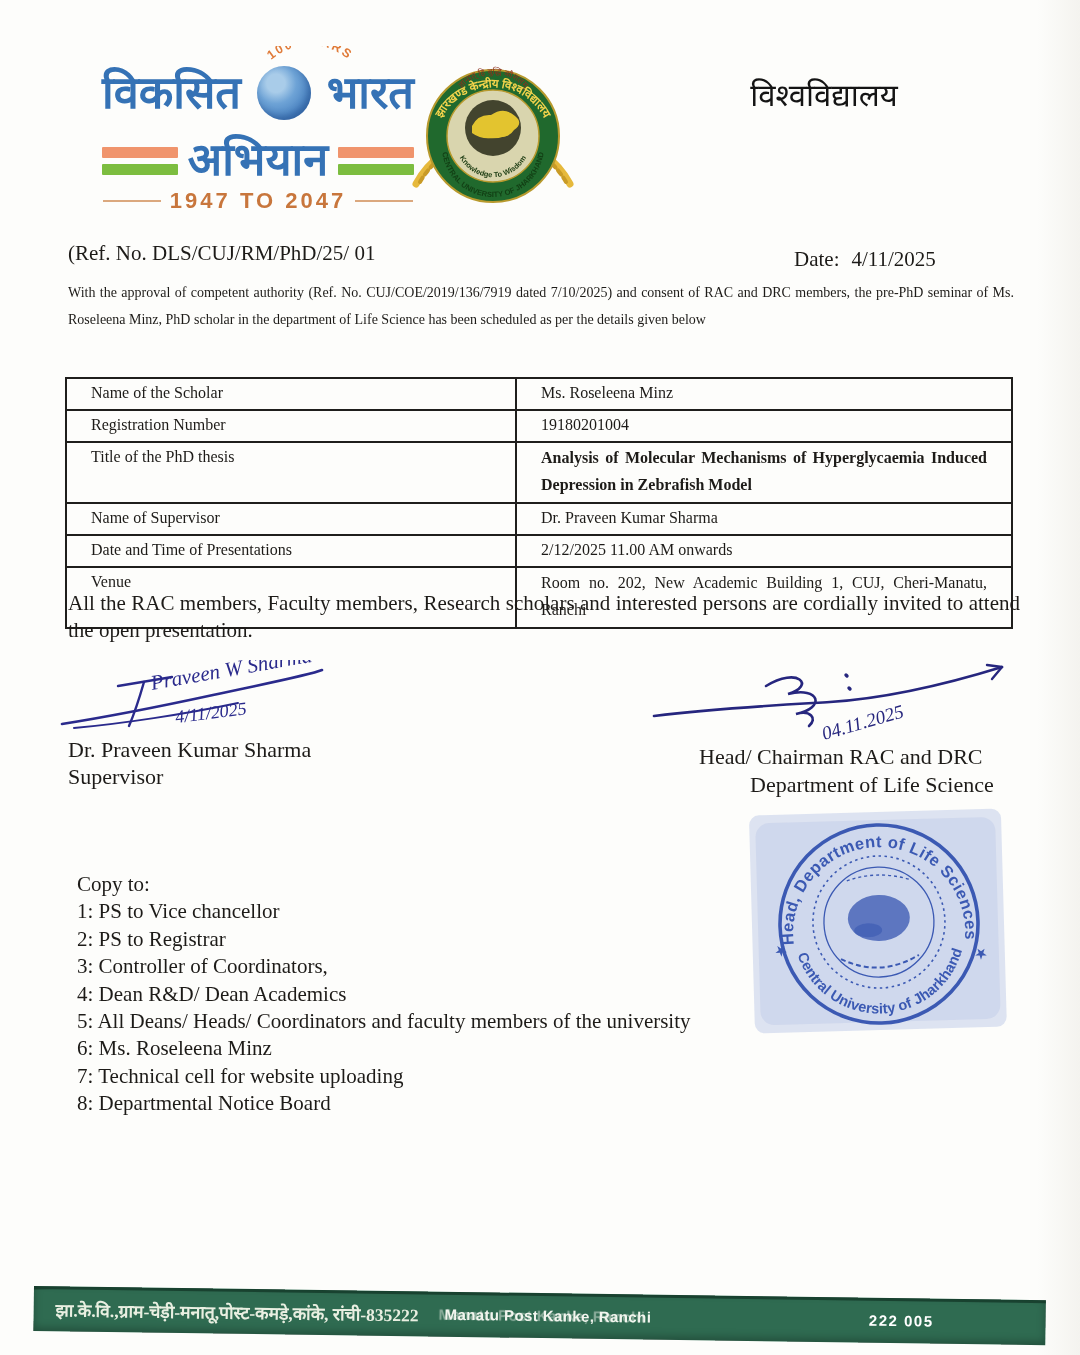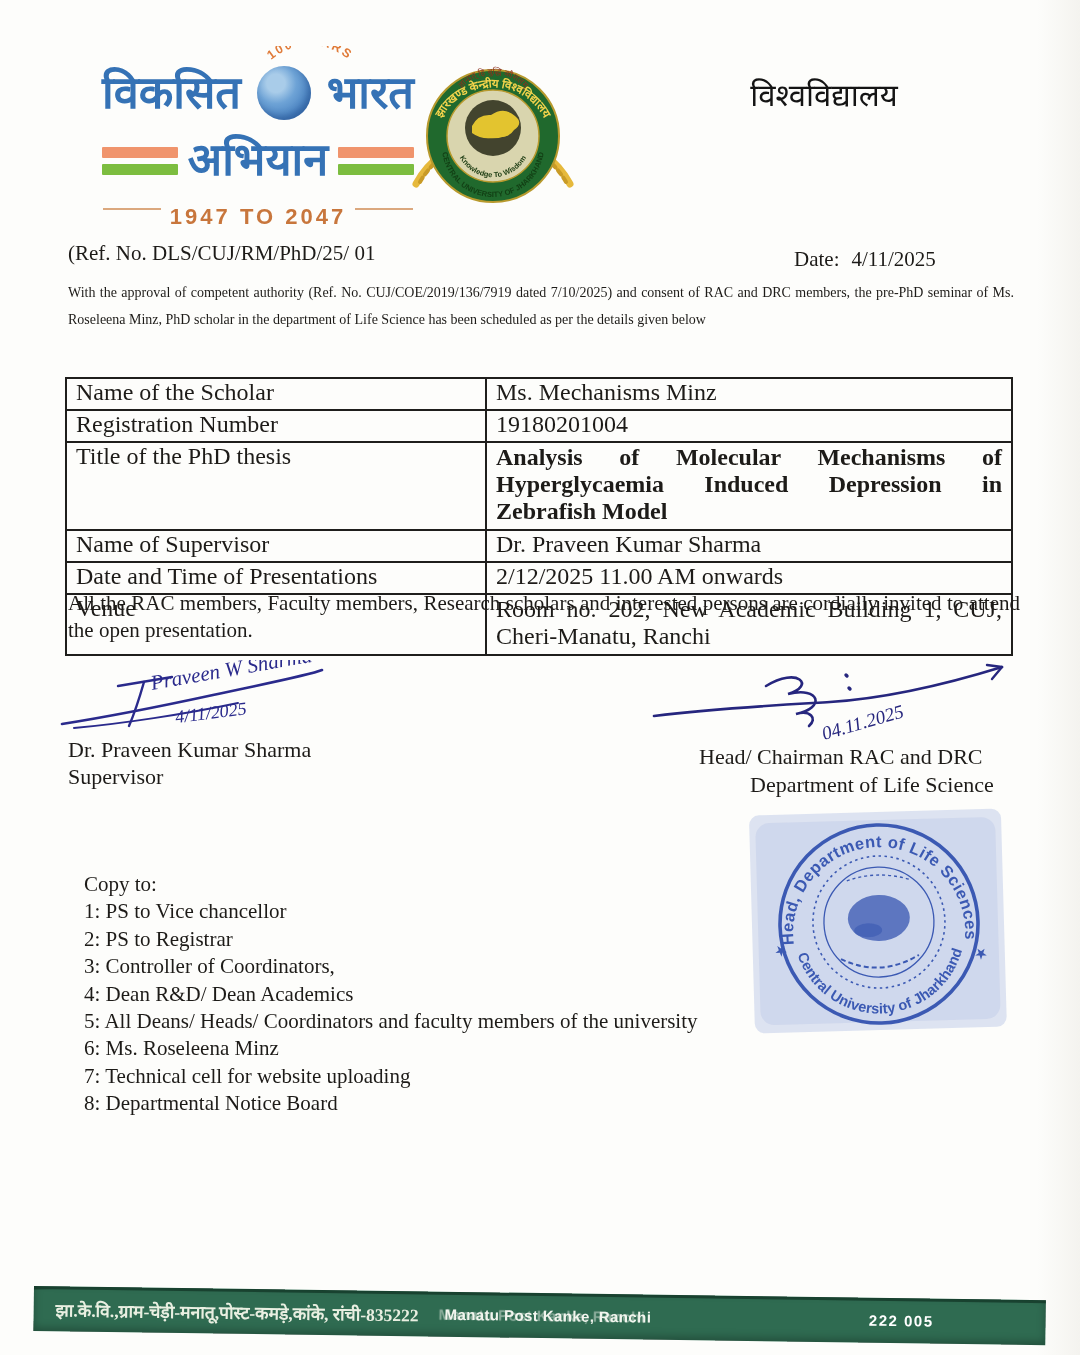--- a/index.html
+++ b/index.html
@@ -17,51 +17,51 @@
   .globe{width:54px;height:54px;border-radius:50%;
      background:radial-gradient(circle at 35% 32%, #a9cce9 0 18%, #6ea3d6 40%, #4a83c2 70%, #3a6fb0 100%);
      box-shadow:inset -3px -4px 6px rgba(30,70,130,.45);}
   .v-row2{position:absolute;top:84px;left:0;width:312px;display:flex;align-items:center;justify-content:space-between;}
   .bars{width:76px;height:34px;position:relative;}
   .bar{position:absolute;left:0;width:100%;height:11px;border-radius:1px;}
   .bar.saffron{top:4px;background:#f0946c;}
   .bar.green{top:21px;background:#7cbd3f;}
   .v-row3{position:absolute;top:138px;left:0;width:312px;display:flex;align-items:center;justify-content:center;gap:9px;}
   .hline{width:58px;height:2px;background:#dba87e;}
-  .years{font-family:"Liberation Sans",sans-serif;font-weight:bold;font-size:22px;color:#c8763c;letter-spacing:3px;white-space:nowrap;margin-top:16px;}
+  .years{font-family:"Liberation Sans",sans-serif;font-weight:bold;font-size:22px;color:#c8763c;letter-spacing:3px;white-space:nowrap;}
   
   .seal{position:absolute;left:402px;top:54px;width:182px;height:172px;}
   .univ-hindi{position:absolute;left:628px;top:70px;width:392px;text-align:center;
      font-size:31px;line-height:52px;color:#141414;}
   
   .refno{position:absolute;left:68px;top:241px;font-size:21px;}
   .daterow{position:absolute;left:794px;top:247px;font-size:21px;}
   .daterow .gap{display:inline-block;width:12px;}
   
   .intro{position:absolute;left:68px;top:280px;width:946px;font-size:14px;line-height:26.5px;text-align:justify;margin:0;}
   .invite{position:absolute;left:68px;top:590px;width:952px;font-size:21px;line-height:27px;text-align:justify;margin:0;}
   
   .details{position:absolute;left:65px;top:377px;width:948px;border-collapse:collapse;}
-  .details td{border:2px solid #1f1e1c;font-size:24px;line-height:25px;padding:1px 9px 4px;vertical-align:top;font-family:Liberation Serif, serif;}
+  .details td{border:2px solid #1f1e1c;font-size:16px;line-height:25px;padding:1px 24px 4px;vertical-align:top;font-family:Liberation Serif, serif;}
   .details td.lbl{width:400px;}
   .details td.val{}
   .details td.bold{font-weight:bold;text-align:justify;line-height:27px;border-radius:15px;}
   .details td.just{text-align:justify;line-height:27px;}
   
   .sig-left{position:absolute;left:58px;top:660px;width:292px;height:80px;}
   .sig-right{position:absolute;left:648px;top:658px;width:368px;height:94px;}
   .sig-name{position:absolute;font-size:22px;line-height:27px;}
   .sl-name{left:68px;top:736px;}
   .sl-title{left:68px;top:763px;}
   .sr-name{left:699px;top:743px;}
   .sr-title{left:722px;top:771px;margin-left:28px;}
   
   .stamp{position:absolute;left:748px;top:810px;width:264px;height:228px;transform:rotate(-1.6deg);}
   
-  .copyto{position:absolute;left:84px;top:871px;width:720px;font-size:21px;line-height:27.4px;}
+  .copyto{position:absolute;left:77px;top:871px;width:720px;font-size:21px;line-height:27.4px;}
   
   .footer{position:absolute;left:34px;top:1286px;width:1012px;height:45px;background:#2f6b51;
      transform:rotate(0.8deg);transform-origin:left top;display:flex;align-items:center;
      box-shadow:inset 0 3px 0 rgba(12,42,28,.6), inset 0 -3px 8px rgba(0,0,0,.28);}
   .f-hindi{margin-left:22px;font-size:17.5px;font-weight:bold;color:#e9efe1;white-space:nowrap;}
   .f-eng{margin-left:26px;font-family:"Liberation Sans",sans-serif;font-size:15px;font-weight:bold;color:#f2f5ee;
      letter-spacing:.4px;text-shadow:-6px 0 1px rgba(235,242,233,.5);white-space:nowrap;}
   .f-pin{margin-left:auto;margin-right:112px;font-family:"Liberation Sans",sans-serif;font-size:15px;font-weight:bold;
      color:#ffffff;letter-spacing:1.5px;white-space:nowrap;}
   svg text{user-select:none;}
@@ -146,21 +146,21 @@
   <div class="daterow">
     <span>Date:</span><span class="gap"></span><span>4/11/2025</span>
   </div>
 
   <p class="intro">With the approval of competent authority (Ref. No. CUJ/COE/2019/136/7919 dated 7/10/2025) and consent of RAC and DRC members, the pre-PhD seminar of Ms. Roseleena Minz, PhD scholar in the department of Life Science has been scheduled as per the details given below</p>
 
   <table class="details">
     <tbody>
       <tr>
         <td class="lbl">Name of the Scholar</td>
-        <td class="val">Ms. Mechanisms Minz</td>
+        <td class="val">Ms. Roseleena Minz</td>
       </tr>
       <tr>
         <td class="lbl">Registration Number</td>
         <td class="val">19180201004</td>
       </tr>
       <tr>
         <td class="lbl">Title of the PhD thesis</td>
         <td class="val bold">Analysis of Molecular Mechanisms of Hyperglycaemia Induced Depression in Zebrafish Model</td>
       </tr>
       <tr>

